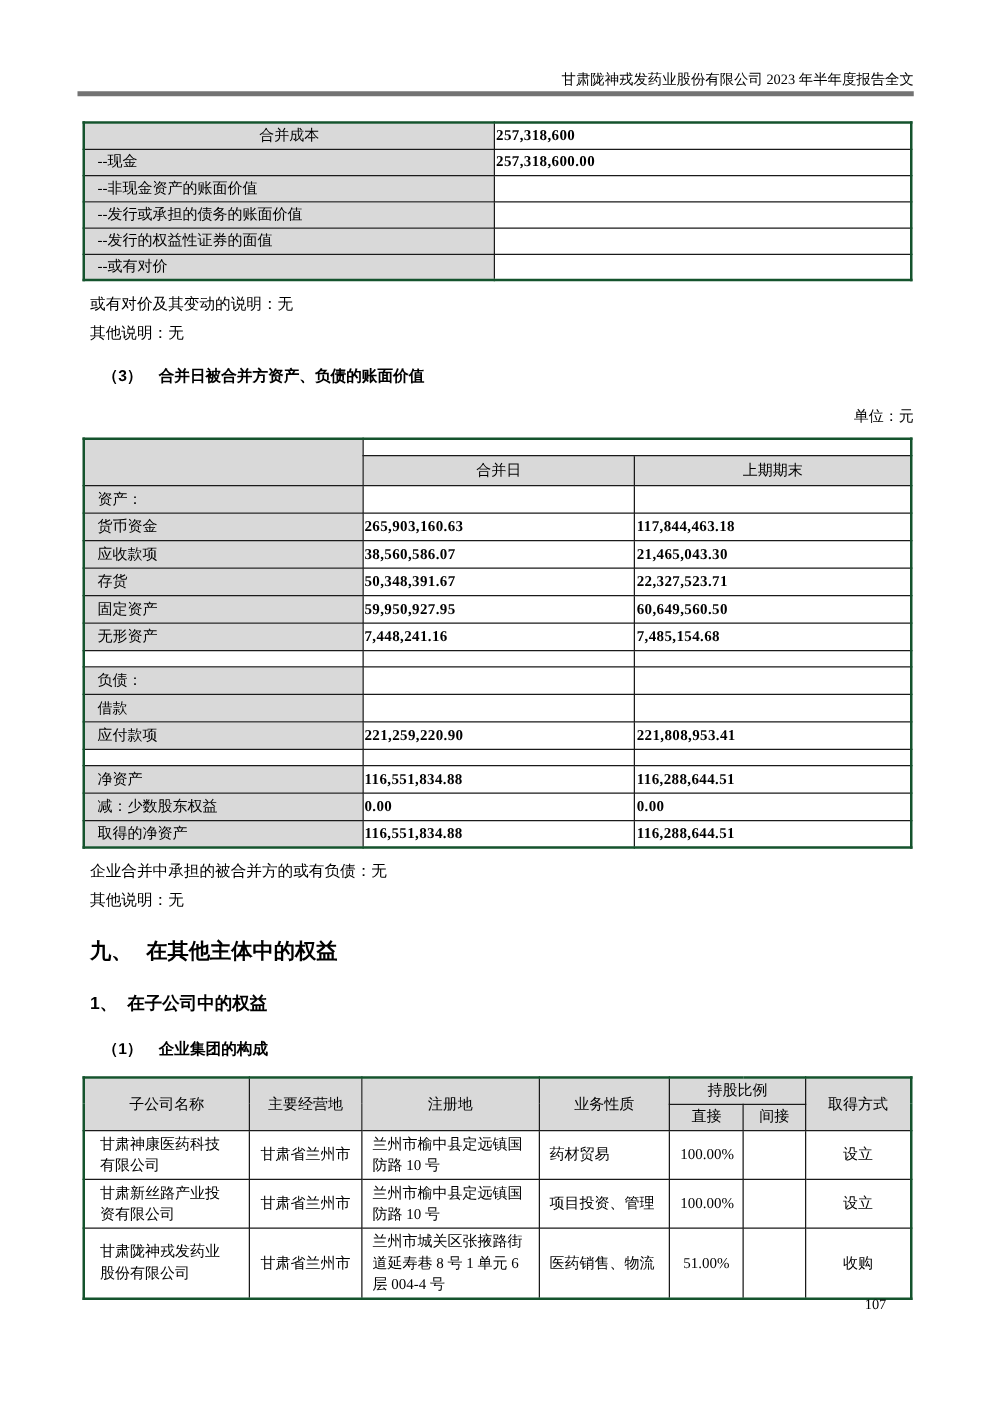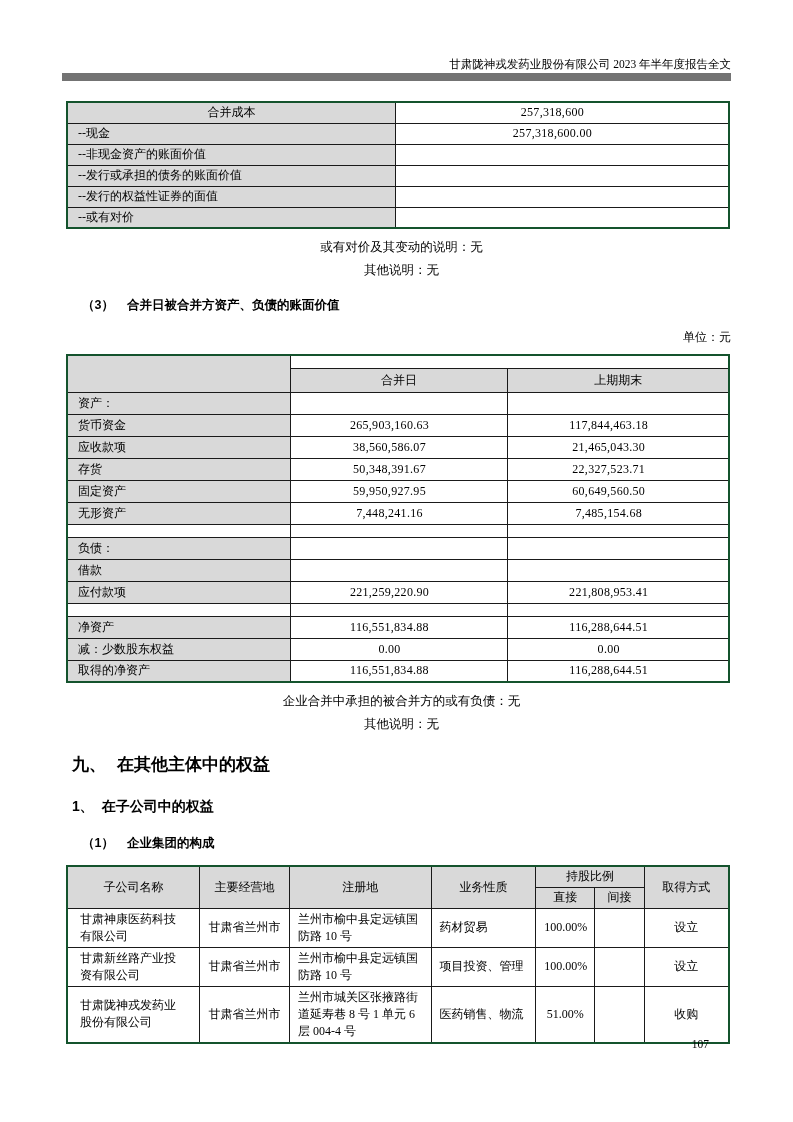--- a/index.html
+++ b/index.html
@@ -5,36 +5,36 @@
   html,body { margin:0; padding:0; background:#ffffff; }
   .page {
     position:relative; width:793px; height:1122px; margin:0 auto;
     background:#ffffff; box-sizing:border-box; padding:0 62px;
     font-family:"Liberation Serif","DejaVu Serif",serif; color:#000;
     overflow:hidden;
   }
   
   .doc-header {
     padding-top:57px; padding-bottom:2px;
-    border-bottom:8px solid #737373;
+    border-bottom:4px solid #737373;
     text-align:right; font-size:11.5px; line-height:14px;
   }
   
   table { border-collapse:collapse; table-layout:fixed; width:664px; margin-left:4px; }
   table { border:2px solid #14532d; }
   td { border:1px solid #1a1a1a; font-size:12px; overflow:hidden; box-sizing:border-box; }
   .shade { background:#d9d9d9; }
   .c { text-align:center; }
-  .val { text-align:center; padding-right:20px; letter-spacing:0.3px; }
+  .val { text-align:left; padding-right:20px; letter-spacing:0.3px;font-weight:bold; }
   .lab { padding-left:10px; }
   
   .t1 { margin-top:20px; }
   .t1 td { height:21px; }
   
-  .note { font-size:12.5px; line-height:23px; margin:7px 0 0 10px;text-align:center; }
+  .note { font-size:12.5px; line-height:23px; margin:7px 0 0 10px; }
   
   .h-sub {
     font-family:"Liberation Sans","DejaVu Sans",sans-serif; font-weight:bold;
     font-size:12.5px; line-height:17px; margin:15px 0 0 20px;
   }
   .h-sub .no { margin-right:13px; }
   .h-big {
     font-family:"Liberation Sans","DejaVu Sans",sans-serif; font-weight:bold;
     font-size:17px; line-height:24px; margin:17px 0 0 10px;
   }

